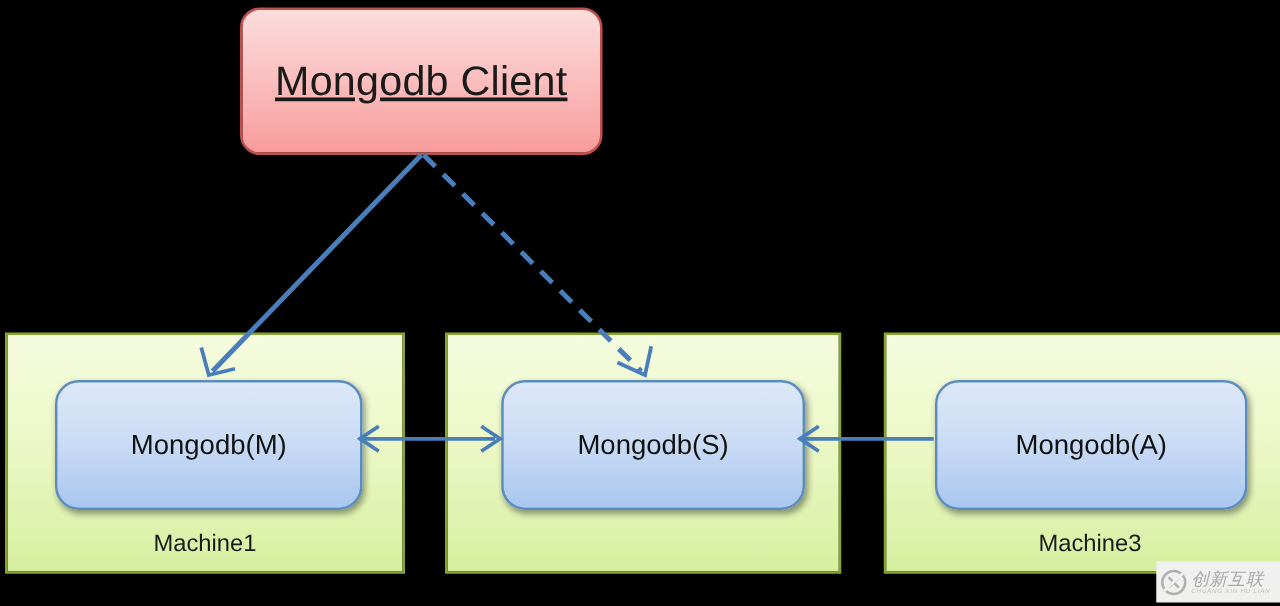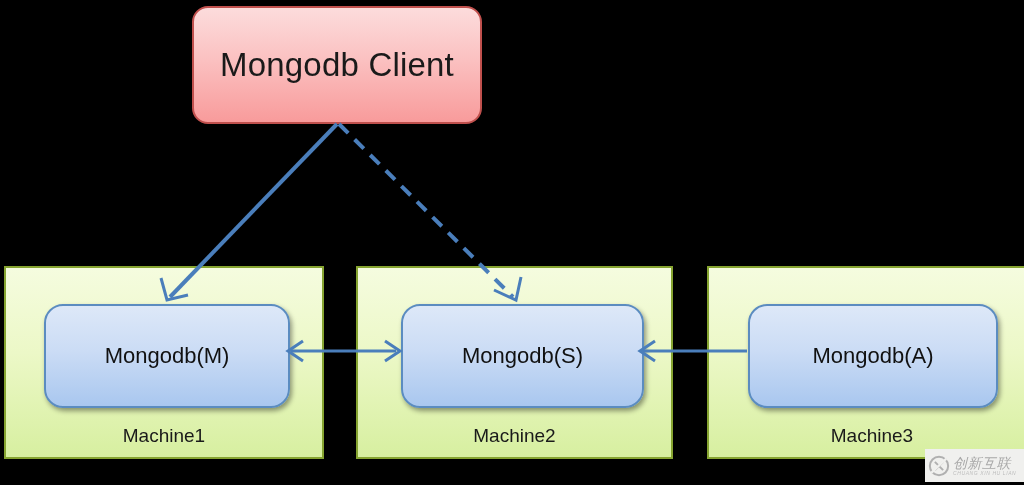--- a/index.html
+++ b/index.html
@@ -30,20 +30,21 @@
     box-shadow: 2px 3px 5px rgba(0,0,0,0.45);
     display: flex;
     align-items: center;
     justify-content: center;
   }
   .client-label {
     font-size: 33px;
     color: #1a1a1a;
     letter-spacing: 0.2px;
     white-space: nowrap;
+    text-decoration: underline;
   }
 
   
   .machine {
     position: absolute;
     top: 266px;
     height: 193px;
     box-sizing: border-box;
     border: 2px solid #86a430;
     background: linear-gradient(to bottom, #f5fcdf 0%, #ecf8c7 45%, #d7efa0 100%);
@@ -149,21 +150,20 @@
     <div class="db-node db-1">
       <span class="db-label">Mongodb(M)</span>
     </div>
     <div class="machine-label">Machine1</div>
   </div>
 
   <div class="machine machine-2">
     <div class="db-node db-2">
       <span class="db-label">Mongodb(S)</span>
     </div>
-    <div class="machine-label">Machine2</div>
   </div>
 
   <div class="machine machine-3">
     <div class="db-node db-3">
       <span class="db-label">Mongodb(A)</span>
     </div>
     <div class="machine-label">Machine3</div>
   </div>
 
   <svg id="connectors" viewBox="0 0 1024 485">

